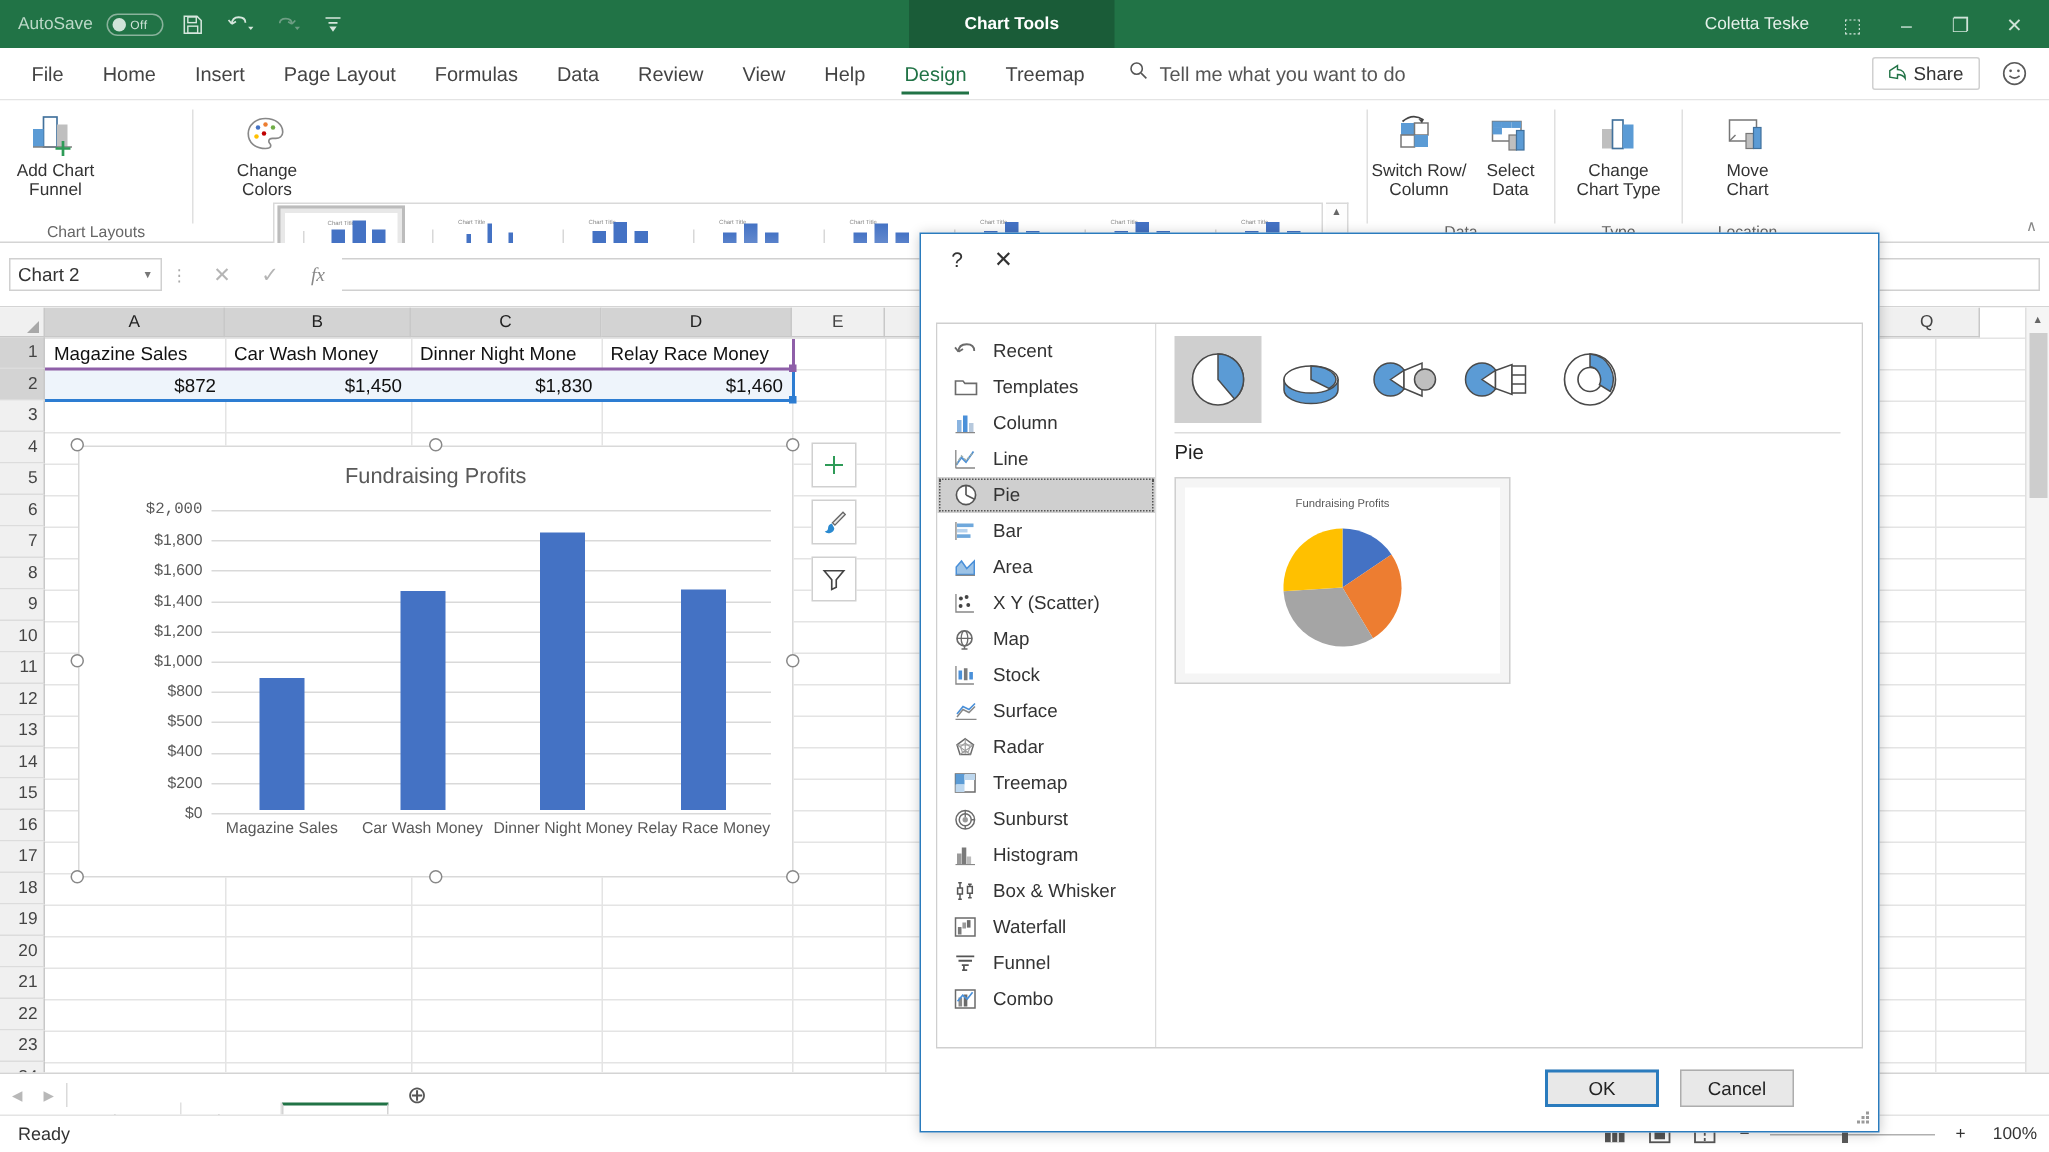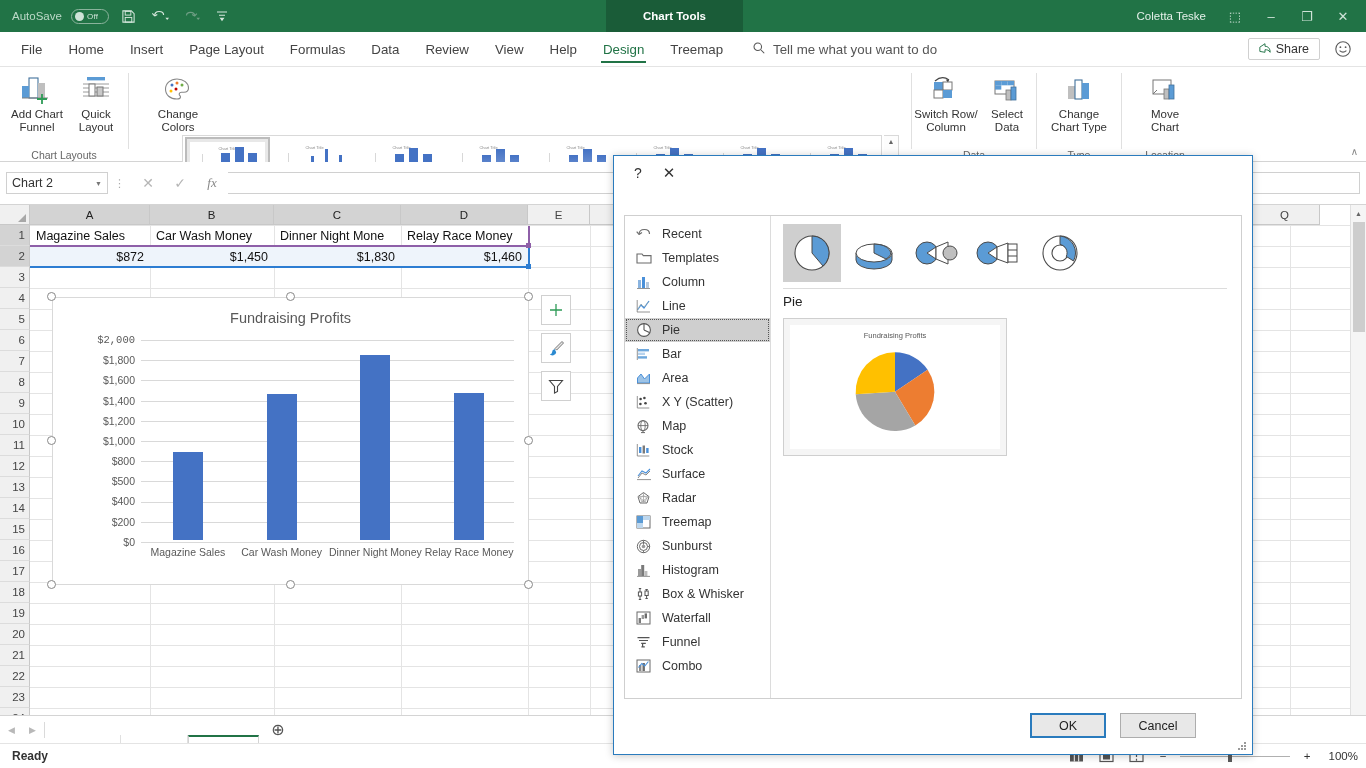--- a/index.html
+++ b/index.html
@@ -274,21 +274,21 @@
   }
   .sheet-tab.active {
     background: #fff; color: #217346; font-weight: bold;
     border: 1px solid #d4d4d4; border-top: 2px solid #217346; border-bottom: none;
   }
   .addsheet { margin-left: 10px; width: 18px; height: 18px; display: flex; align-items: center; justify-content: center; color: #555; }
   .statusbar {
     position: absolute; top: 743px; left: 0; width: 1366px; height: 25px;
     background: #fff; border-top: 1px solid #e4e4e4; display: flex; align-items: center;
   }
-  .status-text { margin-left: 12px; font-size: 12px; color: #333; font-weight: bold; }
+  .status-text { margin-left: 12px; font-size: 12px; color: #333; }
   .status-right { position: absolute; right: 8px; display: flex; align-items: center; gap: 10px; }
   .view-ico { width: 20px; height: 18px; display: flex; align-items: center; justify-content: center; }
   .zoomslider { width: 110px; height: 14px; display: flex; align-items: center; position: relative; }
   .zoomtrack { position: absolute; left: 0; right: 0; height: 1px; background: #b0b0b0; }
   .zoomknob { position: absolute; left: 48px; width: 4px; height: 12px; background: #5a5a5a; }
   .zoomval { font-size: 11.5px; color: #333; width: 34px; text-align: right; }
 
   
   .vscroll { position: absolute; right: 0; top: 205px; width: 16px; height: 510px; background: #f5f5f5; border-left: 1px solid #e0e0e0; }
   .vs-arrow { height: 16px; display: flex; align-items: center; justify-content: center; font-size: 7px; color: #666; }
@@ -395,32 +395,20 @@
           <svg width="34" height="30" viewBox="0 0 34 30">
             <rect x="9" y="3" width="9" height="20" fill="#fff" stroke="#41719c" stroke-width="1.1"></rect>
             <rect x="2" y="11" width="7" height="12" fill="#5b9bd5"></rect>
             <rect x="18" y="8" width="7" height="15" fill="#bfbfbf"></rect>
             <path d="M2 23h26" stroke="#808080" stroke-width="1"></path>
             <path d="M22 19v10M17 24h10" stroke="#2e9b57" stroke-width="1.8"></path>
           </svg>
         </span>
         <span class="lbl">Add Chart</span>
         <span class="lbl">Funnel</span>
-      </div>
-      <div class="bigbtn" style="left:63px;">
-        <span class="ico">
-          <svg width="32" height="30" viewBox="0 0 32 30">
-            <rect x="7" y="2" width="18" height="3.4" fill="#5b9bd5"></rect>
-            <path d="M3 9h26M3 13h26M3 17h26M3 21h26" stroke="#9a9a9a" stroke-width="1"></path>
-            <rect x="9" y="9" width="6" height="12" fill="#fff" stroke="#777" stroke-width="1"></rect>
-            <rect x="17" y="12" width="6" height="9" fill="#c9c9c9" stroke="#777" stroke-width="1"></rect>
-          </svg>
-        </span>
-        <span class="lbl">Quick</span>
-        <span class="lbl">Layout</span>
       </div>
       <div class="rib-grp-label">Chart Layouts</div>
     </div>
     <div class="rib-sep" style="left:128px;"></div>
 
     <div class="rib-group" style="left:129px;width:782px;">
       <div class="bigbtn" style="left:16px;">
         <span class="ico">
           <svg width="30" height="28" viewBox="0 0 30 28">
             <path d="M14 3c6.6 0 11.5 4 11.5 9 0 3-2.4 4.2-4.6 4.2h-2.2c-1.6 0-2.5 1-2.5 2 0 1.4 1.3 1.6 1.3 2.8 0 1.3-1.3 2-3.5 2C7 23 2.5 19 2.5 13 2.5 7.3 7.6 3 14 3z" fill="#fff" stroke="#888" stroke-width="1.1"></path>

